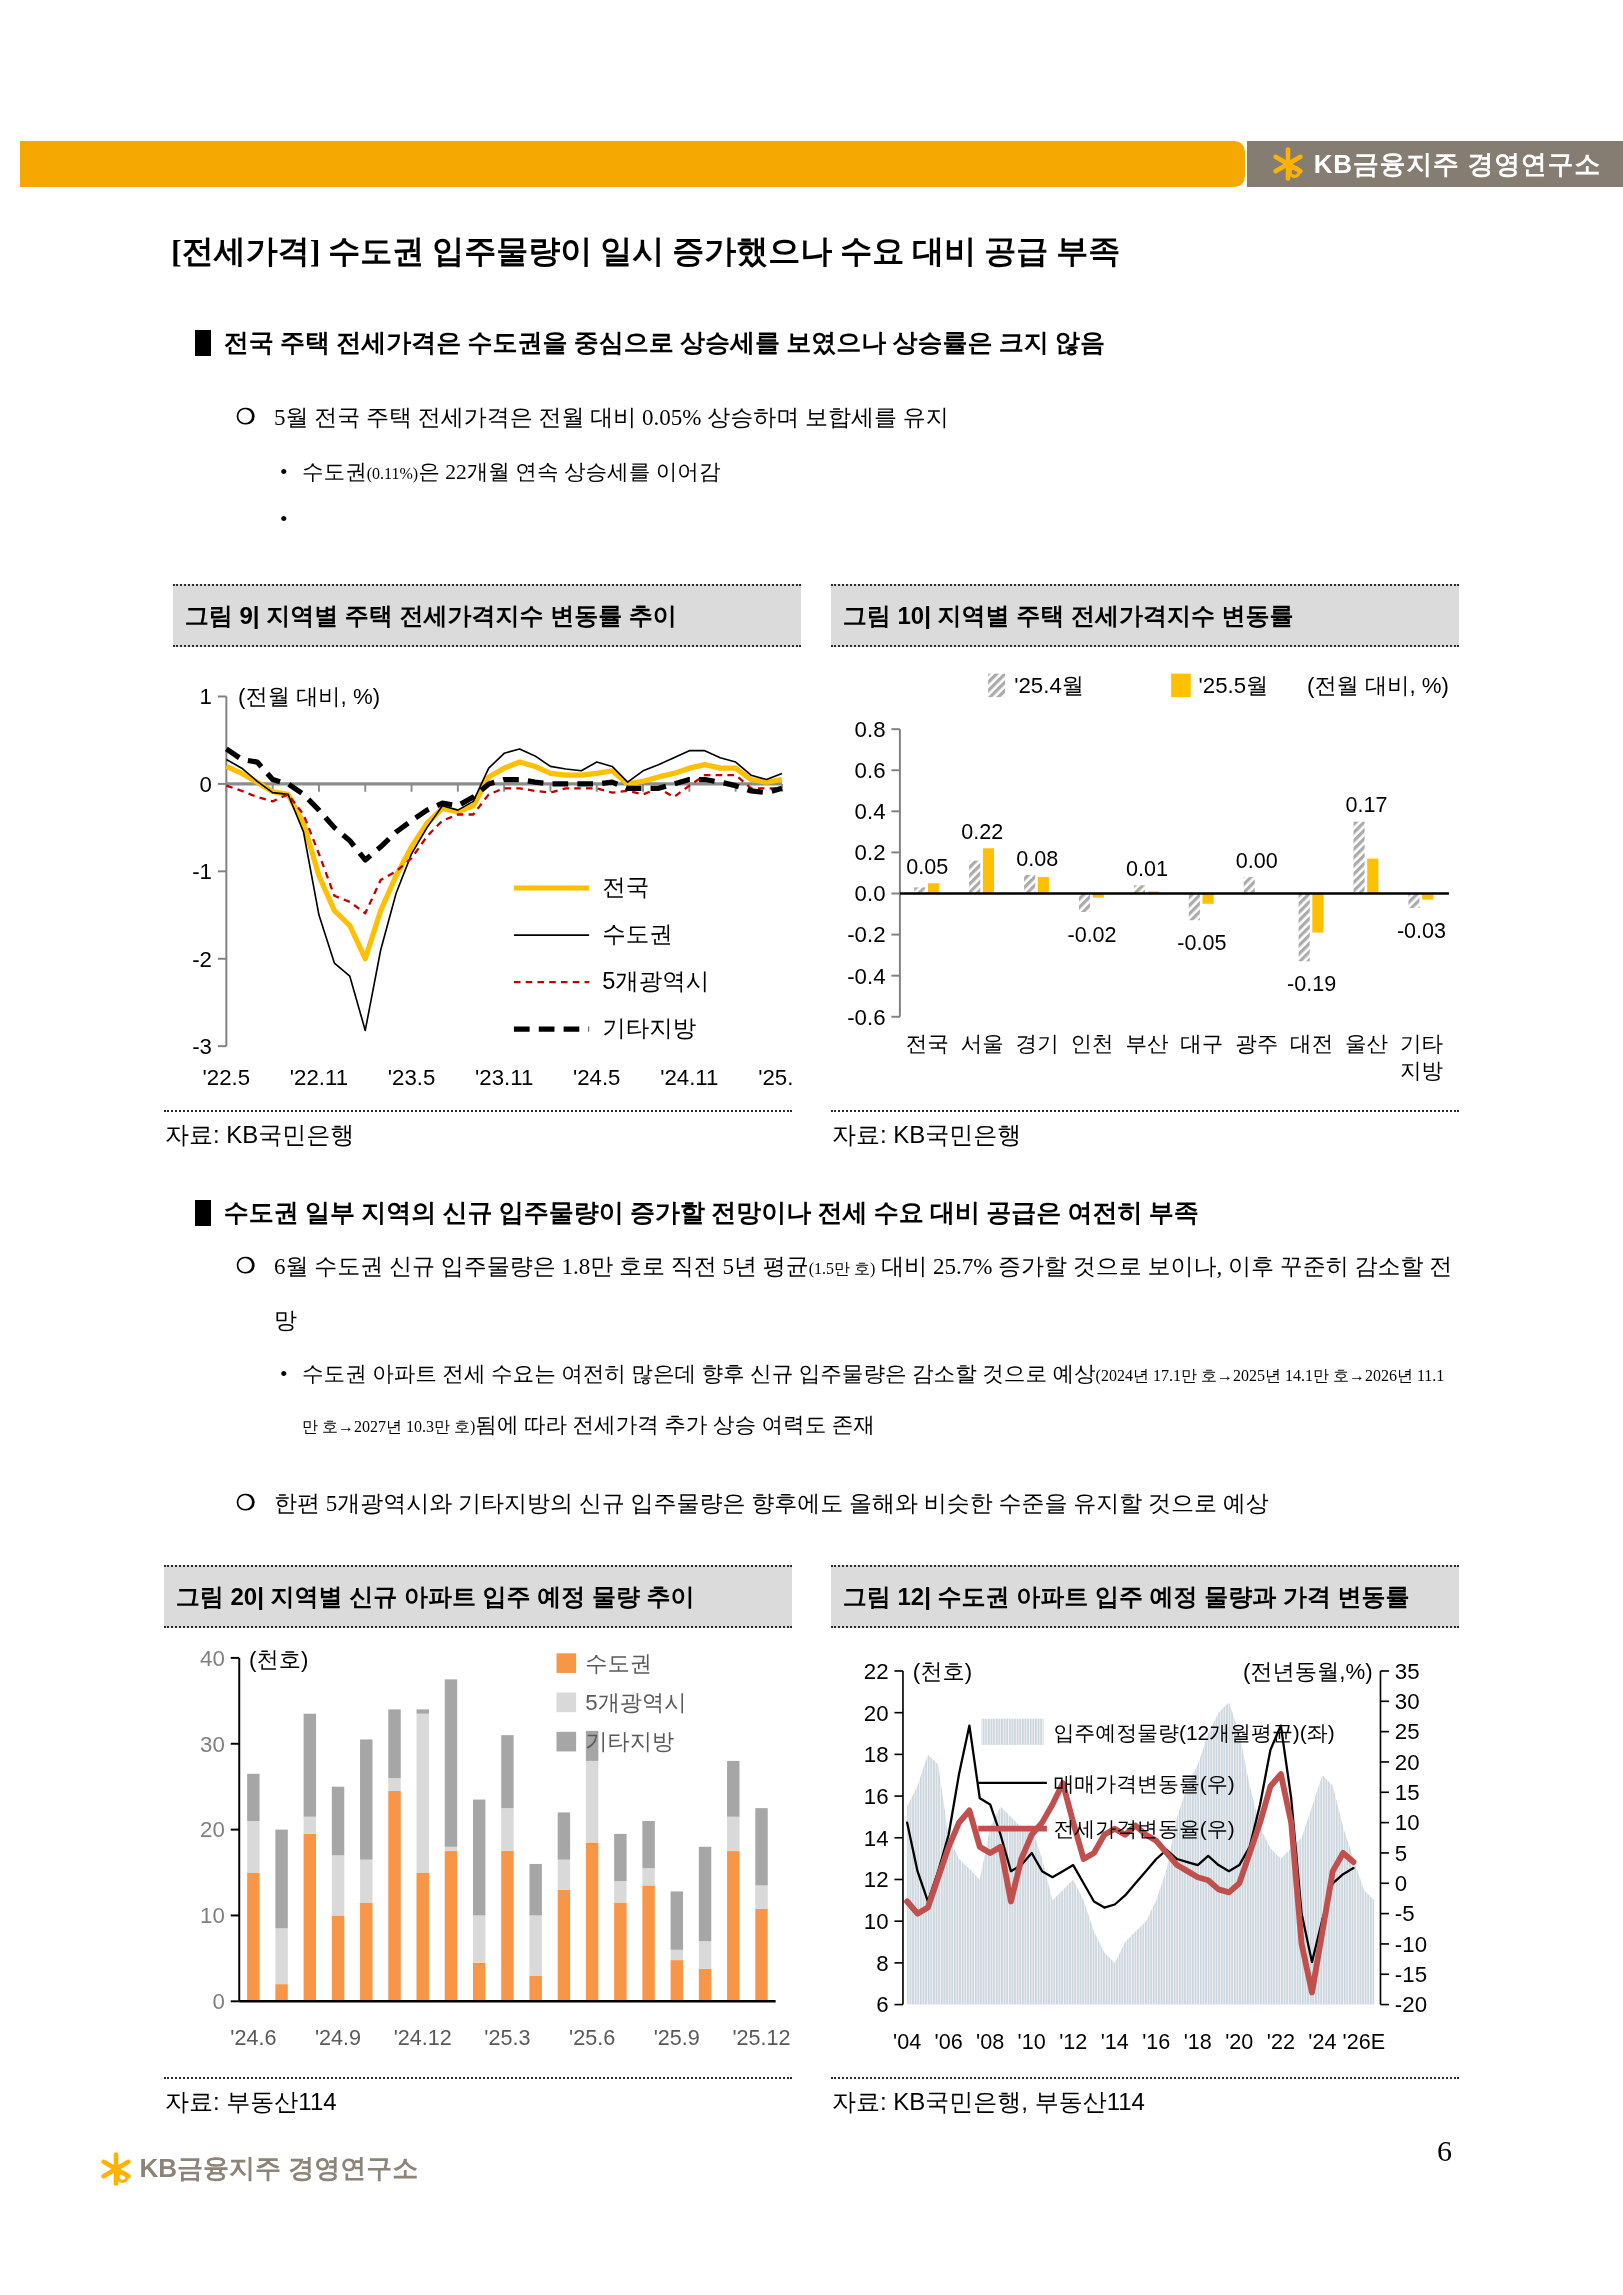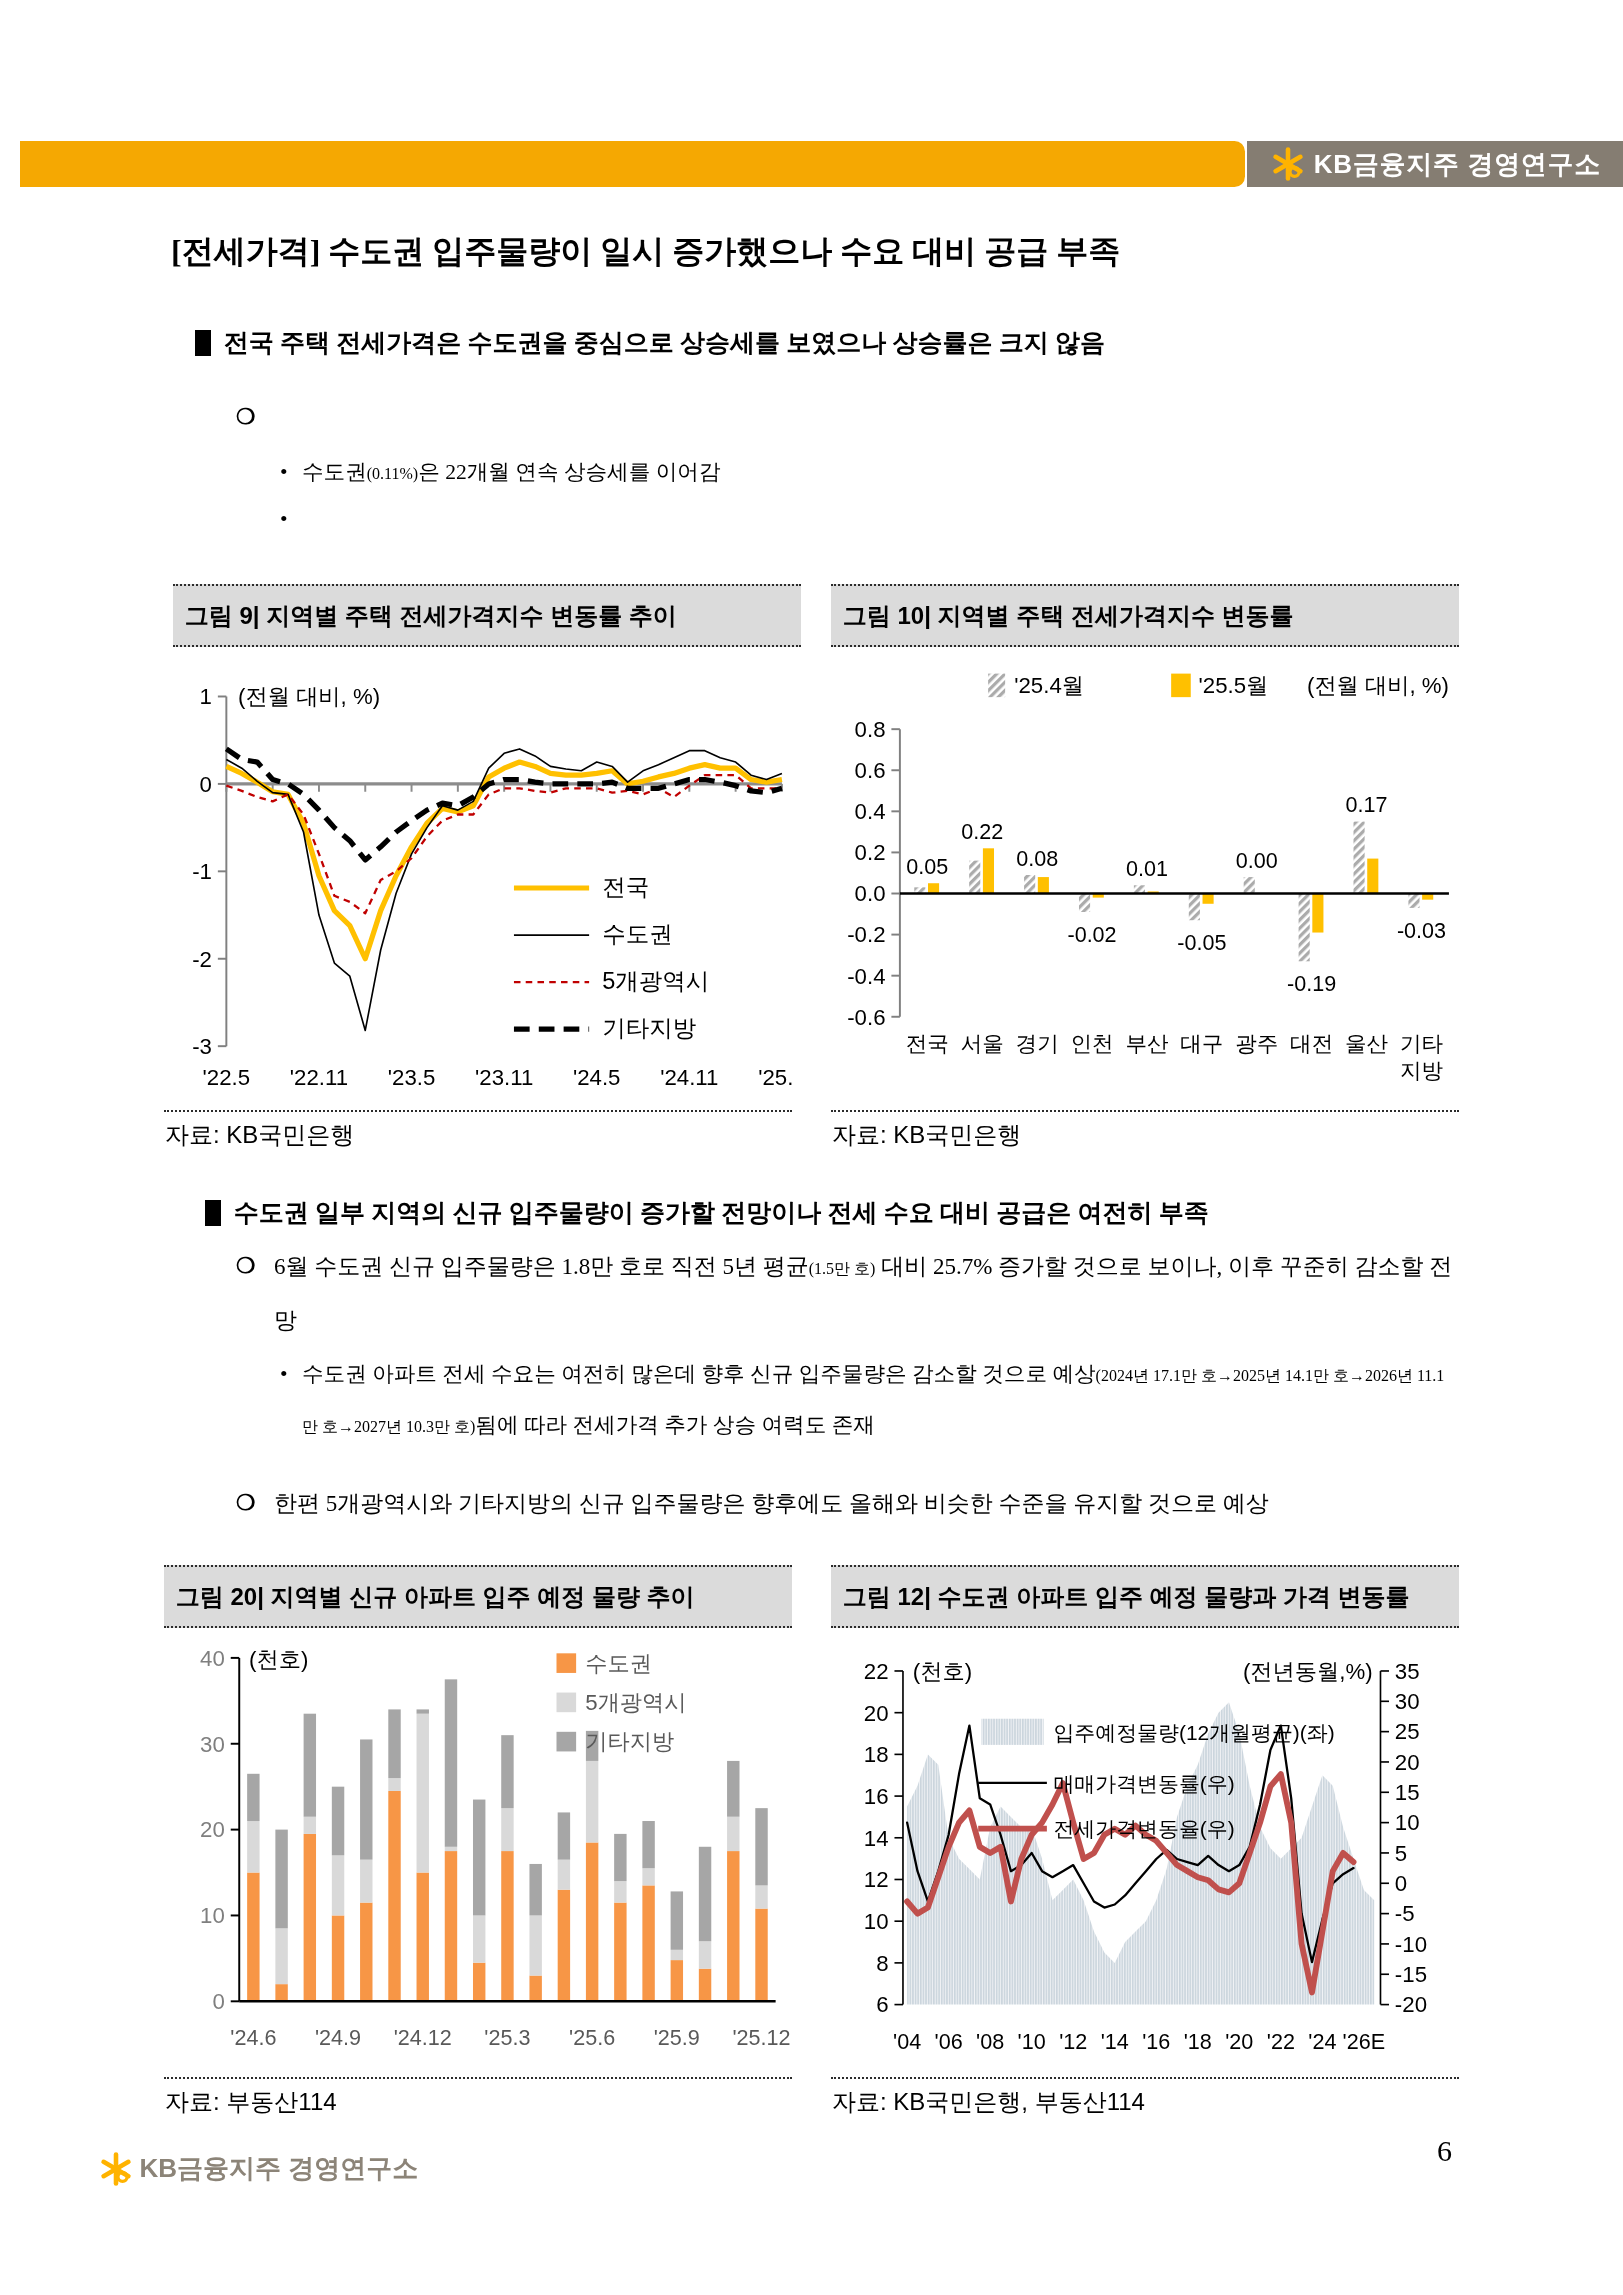--- a/index.html
+++ b/index.html
@@ -52,20 +52,21 @@
 
 <div id="page-title" class="abs serif">[전세가격] 수도권 입주물량이 일시 증가했으나 수요 대비 공급 부족</div>
 
 <div class="abs serif sec-head" style="top:326px;">
   <span class="sq"></span>
   <span>전국 주택 전세가격은 수도권을 중심으로 상승세를 보였으나 상승률은 크지 않음</span>
 </div>
 
 <div class="abs serif bullet b1" style="top:391px;">
   <span class="marker">❍</span>
+  <div class="btext">5월 전국 주택 전세가격은 전월 대비 0.05% 상승하며 보합세를 유지</div>
 </div>
 <div class="abs serif bullet b2" style="top:447px;">
   <span class="marker">•</span>
   <div class="btext"><span>수도권</span><span class="paren">(0.11%)</span><span>은 22개월 연속 상승세를 이어감</span></div>
 </div>
 <div class="abs serif bullet b2" style="top:494px;">
   <span class="marker">•</span>
 </div>
 
 <div class="abs fig-header" style="left:164px;top:584px;margin-left:9px;">
@@ -189,21 +190,21 @@
     <text x="280" y="60" font-size="34" text-anchor="start" fill="#000" font-family="&quot;Liberation Sans&quot;,sans-serif">'25.4월</text>
     <rect x="520" y="30" width="30" height="36" fill="#FFC000"></rect>
     <text x="562" y="60" font-size="34" text-anchor="start" fill="#000" font-family="&quot;Liberation Sans&quot;,sans-serif">'25.5월</text>
     <text x="945" y="60" font-size="34" text-anchor="end" fill="#000" font-family="&quot;Liberation Sans&quot;,sans-serif">(전월 대비, %)</text>
   </svg>
 <div class="abs sep" style="left:164px;top:1110px;"></div>
 <div class="abs sep" style="left:831px;top:1110px;"></div>
 <div class="abs src" style="left:165px;top:1119px;">자료: KB국민은행</div>
 <div class="abs src" style="left:832px;top:1119px;">자료: KB국민은행</div>
 
-<div class="abs serif sec-head" style="top:1196px;margin-left:10px;">
+<div class="abs serif sec-head" style="top:1196px;">
   <span class="sq"></span>
   <span>수도권 일부 지역의 신규 입주물량이 증가할 전망이나 전세 수요 대비 공급은 여전히 부족</span>
 </div>
 <div class="abs serif bullet b1" style="top:1240px;">
   <span class="marker">❍</span>
   <div class="btext"><span>6월 수도권 신규 입주물량은 1.8만 호로 직전 5년 평균</span><span class="paren">(1.5만 호)</span><span> 대비 25.7% 증가할 것으로 보이나, 이후 꾸준히 감소할 전망</span></div>
 </div>
 <div class="abs serif bullet b2" style="top:1349px;">
   <span class="marker">•</span>
   <div class="btext"><span>수도권 아파트 전세 수요는 여전히 많은데 향후 신규 입주물량은 감소할 것으로 예상</span><span class="paren">(2024년 17.1만 호→2025년 14.1만 호→2026년 11.1만 호→2027년 10.3만 호)</span><span>됨에 따라 전세가격 추가 상승 여력도 존재</span></div>

